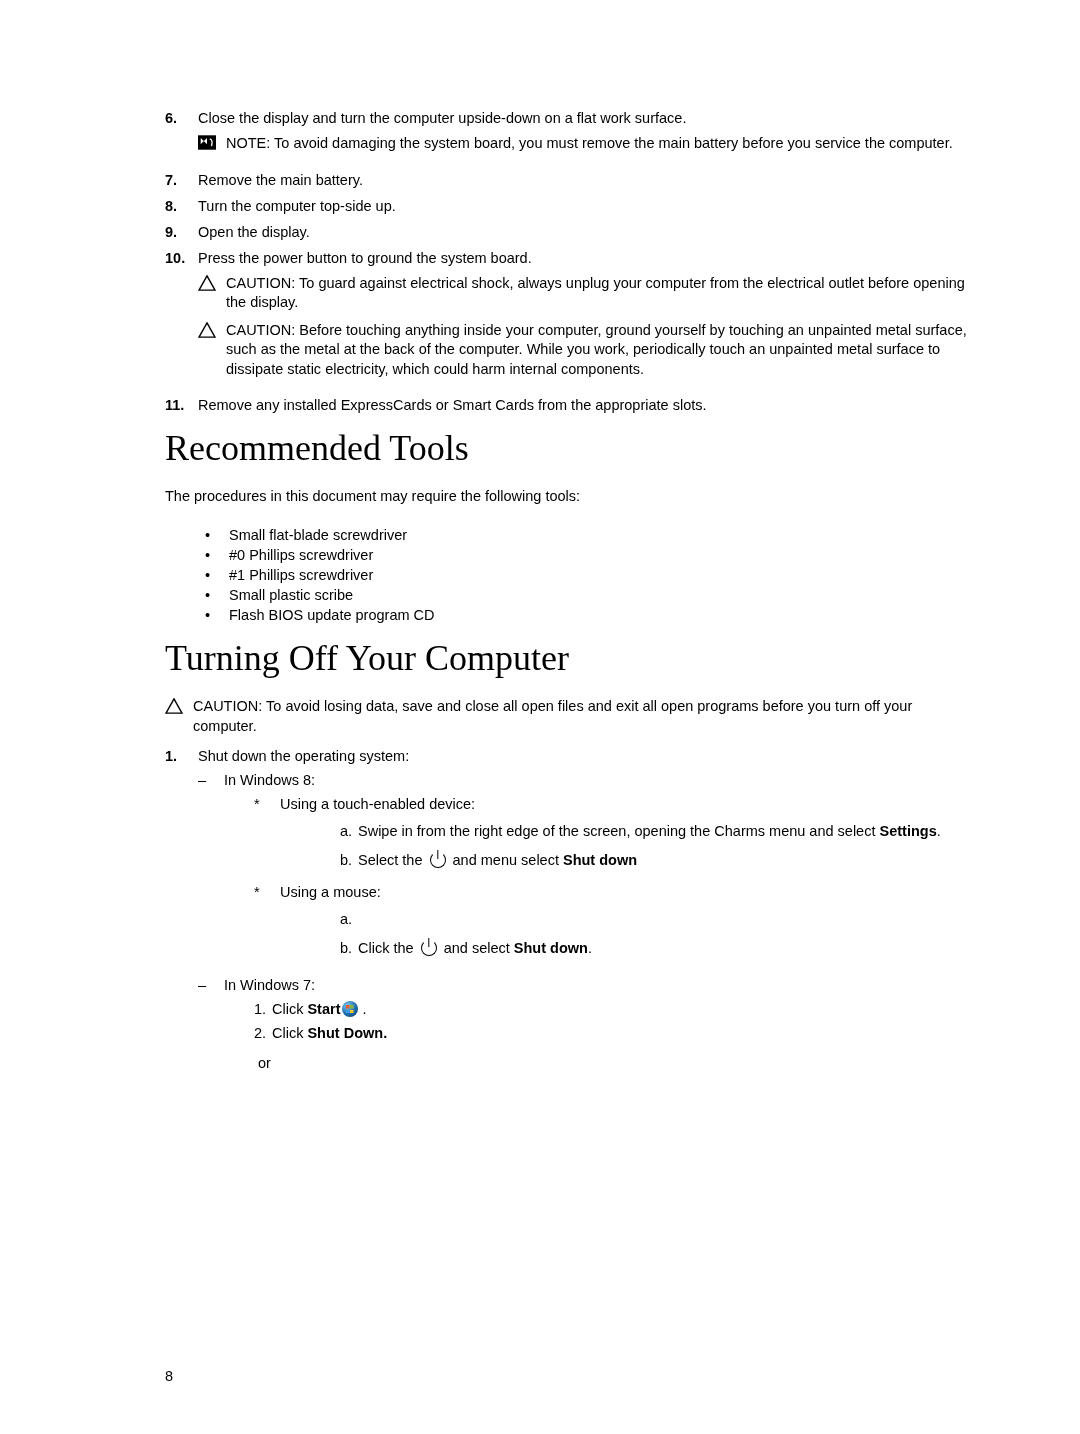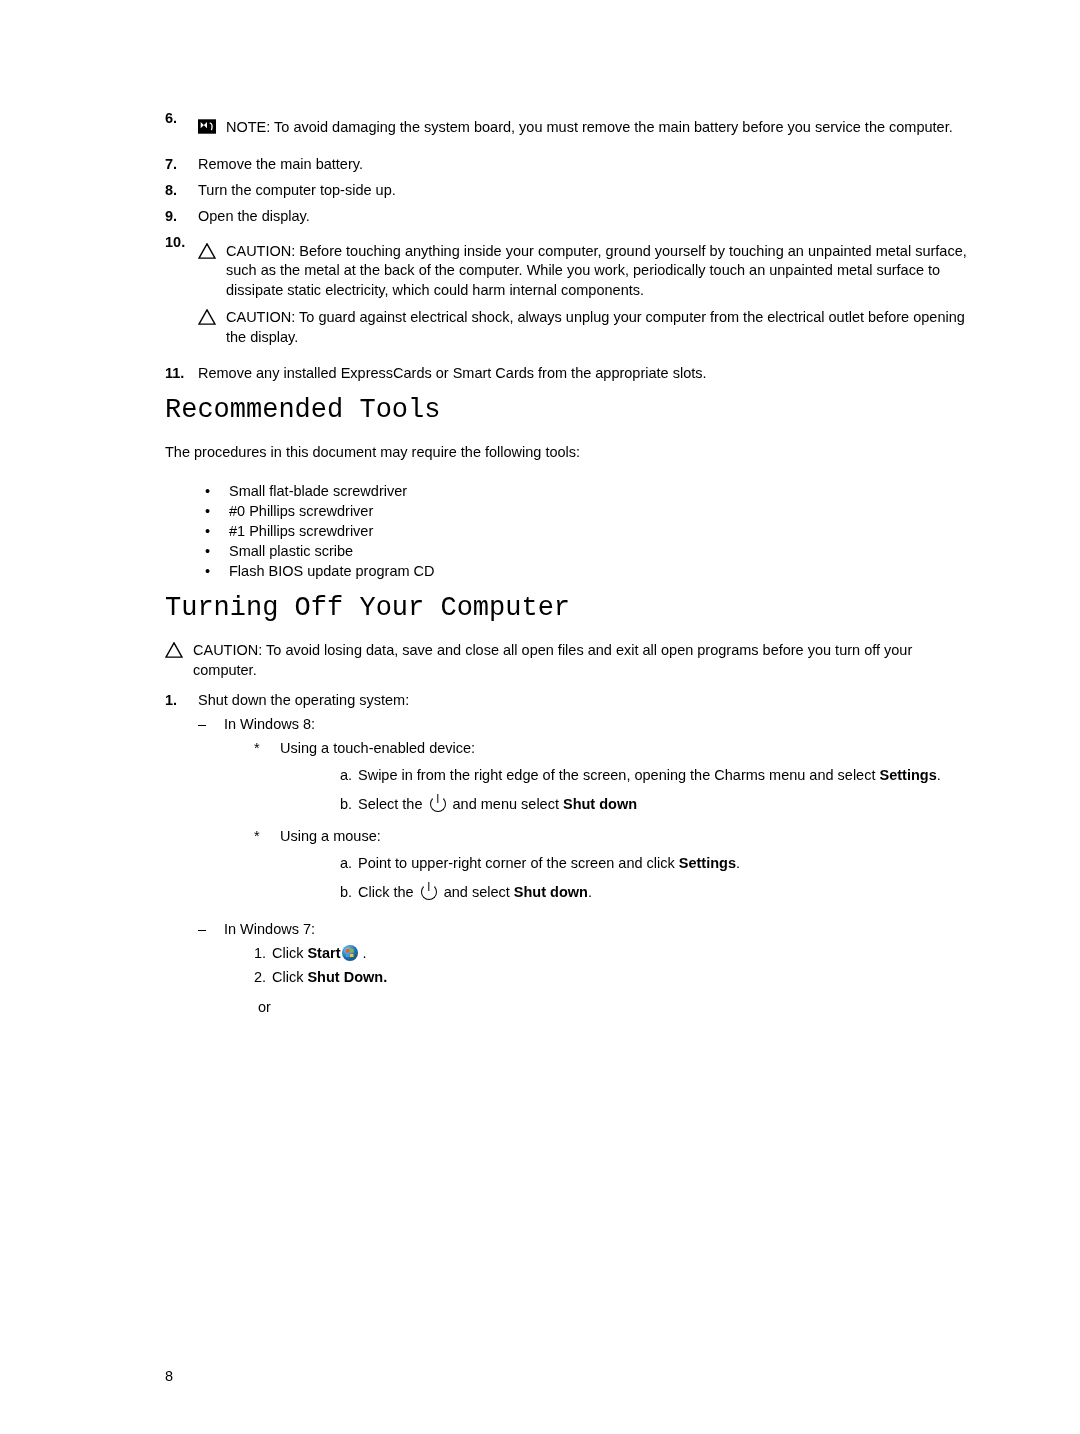--- a/index.html
+++ b/index.html
@@ -43,25 +43,25 @@
       padding-top: 1px;
     }
     .callout-text {
       flex: 1;
       line-height: 1.35;
     }
     .callout-text b {
       font-weight: normal;
     }
     h1 {
-      font-size: 27px;
+      font-size: 36px;
       font-weight: normal;
       margin-top: 14px;
       margin-bottom: 18px;
-      font-family: Liberation Mono, monospace;
+      font-family: Liberation Serif, serif;
     }
     .para {
       margin-bottom: 20px;
       line-height: 1.35;
     }
     .bullet-list {
       margin-left: 40px;
     }
     .bullet-item {
       display: flex;
@@ -173,20 +173,21 @@
       width: 18px;
       height: 16px;
     }
   </style>
 </head>
 <body>
 
 <div class="ol-item">
   <div class="ol-num">6.</div>
   <div class="ol-body">
+    <div>Close the display and turn the computer upside-down on a flat work surface.</div>
     <div class="callout">
       <div class="callout-icon">
         <svg class="note-icon-svg" viewBox="0 0 20 16">
           <rect x="0" y="0" width="20" height="16" fill="#000"></rect>
           <path d="M3 3 L10 10 L10 3 L3 10 Z" fill="#fff"></path>
           <path d="M13 4 Q17 5 15 12" stroke="#fff" stroke-width="1.5" fill="none"></path>
         </svg>
       </div>
       <div class="callout-text">
         <b>NOTE:</b><span> To avoid damaging the system board, you must remove the main battery before you service the computer.</span>
@@ -204,38 +205,39 @@
   <div class="ol-body">Turn the computer top-side up.</div>
 </div>
 <div class="ol-item">
   <div class="ol-num">9.</div>
   <div class="ol-body">Open the display.</div>
 </div>
 
 <div class="ol-item">
   <div class="ol-num">10.</div>
   <div class="ol-body">
+    <div>Press the power button to ground the system board.</div>
     <div class="callout">
       <div class="callout-icon">
         <svg class="caution-icon-svg" viewBox="0 0 20 18">
             <path d="M10 1 L19 17 L1 17 Z" fill="none" stroke="#000" stroke-width="1.6"></path>
           </svg>
       </div>
       <div class="callout-text">
-        <b><span>CAUTION: </span><span>Before touching anything inside your computer, ground yourself by touching an unpainted metal surface, such as the metal at the back of the computer. While you work, periodically touch an unpainted metal surface to dissipate static electricity, which could harm internal components.</span></b>
+        <b><span>CAUTION: </span><span>To guard against electrical shock, always unplug your computer from the electrical outlet before opening the display.</span></b>
       </div>
     </div>
     <div class="callout">
       <div class="callout-icon">
         <svg class="caution-icon-svg" viewBox="0 0 20 18">
             <path d="M10 1 L19 17 L1 17 Z" fill="none" stroke="#000" stroke-width="1.6"></path>
           </svg>
       </div>
       <div class="callout-text">
-        <b><span>CAUTION: </span><span>To guard against electrical shock, always unplug your computer from the electrical outlet before opening the display.</span></b>
+        <b><span>CAUTION: </span><span>Before touching anything inside your computer, ground yourself by touching an unpainted metal surface, such as the metal at the back of the computer. While you work, periodically touch an unpainted metal surface to dissipate static electricity, which could harm internal components.</span></b>
       </div>
     </div>
   </div>
 </div>
 
 <div class="ol-item">
   <div class="ol-num">11.</div>
   <div class="ol-body">Remove any installed ExpressCards or Smart Cards from the appropriate slots.</div>
 </div>
 
@@ -302,21 +304,20 @@
             </div>
           </div>
         </div>
 
         <div class="star-item">
           <div class="star-mark">*</div>
           <div style="flex:1">
             <div>Using a mouse:</div>
             <div class="letter-item">
               <div class="letter-mark">a.</div>
-              <div><span>Point to upper-right corner of the screen and click </span><b>Settings</b><span>.</span></div>
             </div>
             <div class="letter-item">
               <div class="letter-mark">b.</div>
               <div><span>Click the </span><span class="power-icon"></span><span> and select </span><b>Shut down</b><span>.</span></div>
             </div>
           </div>
         </div>
       </div>
     </div>
 

